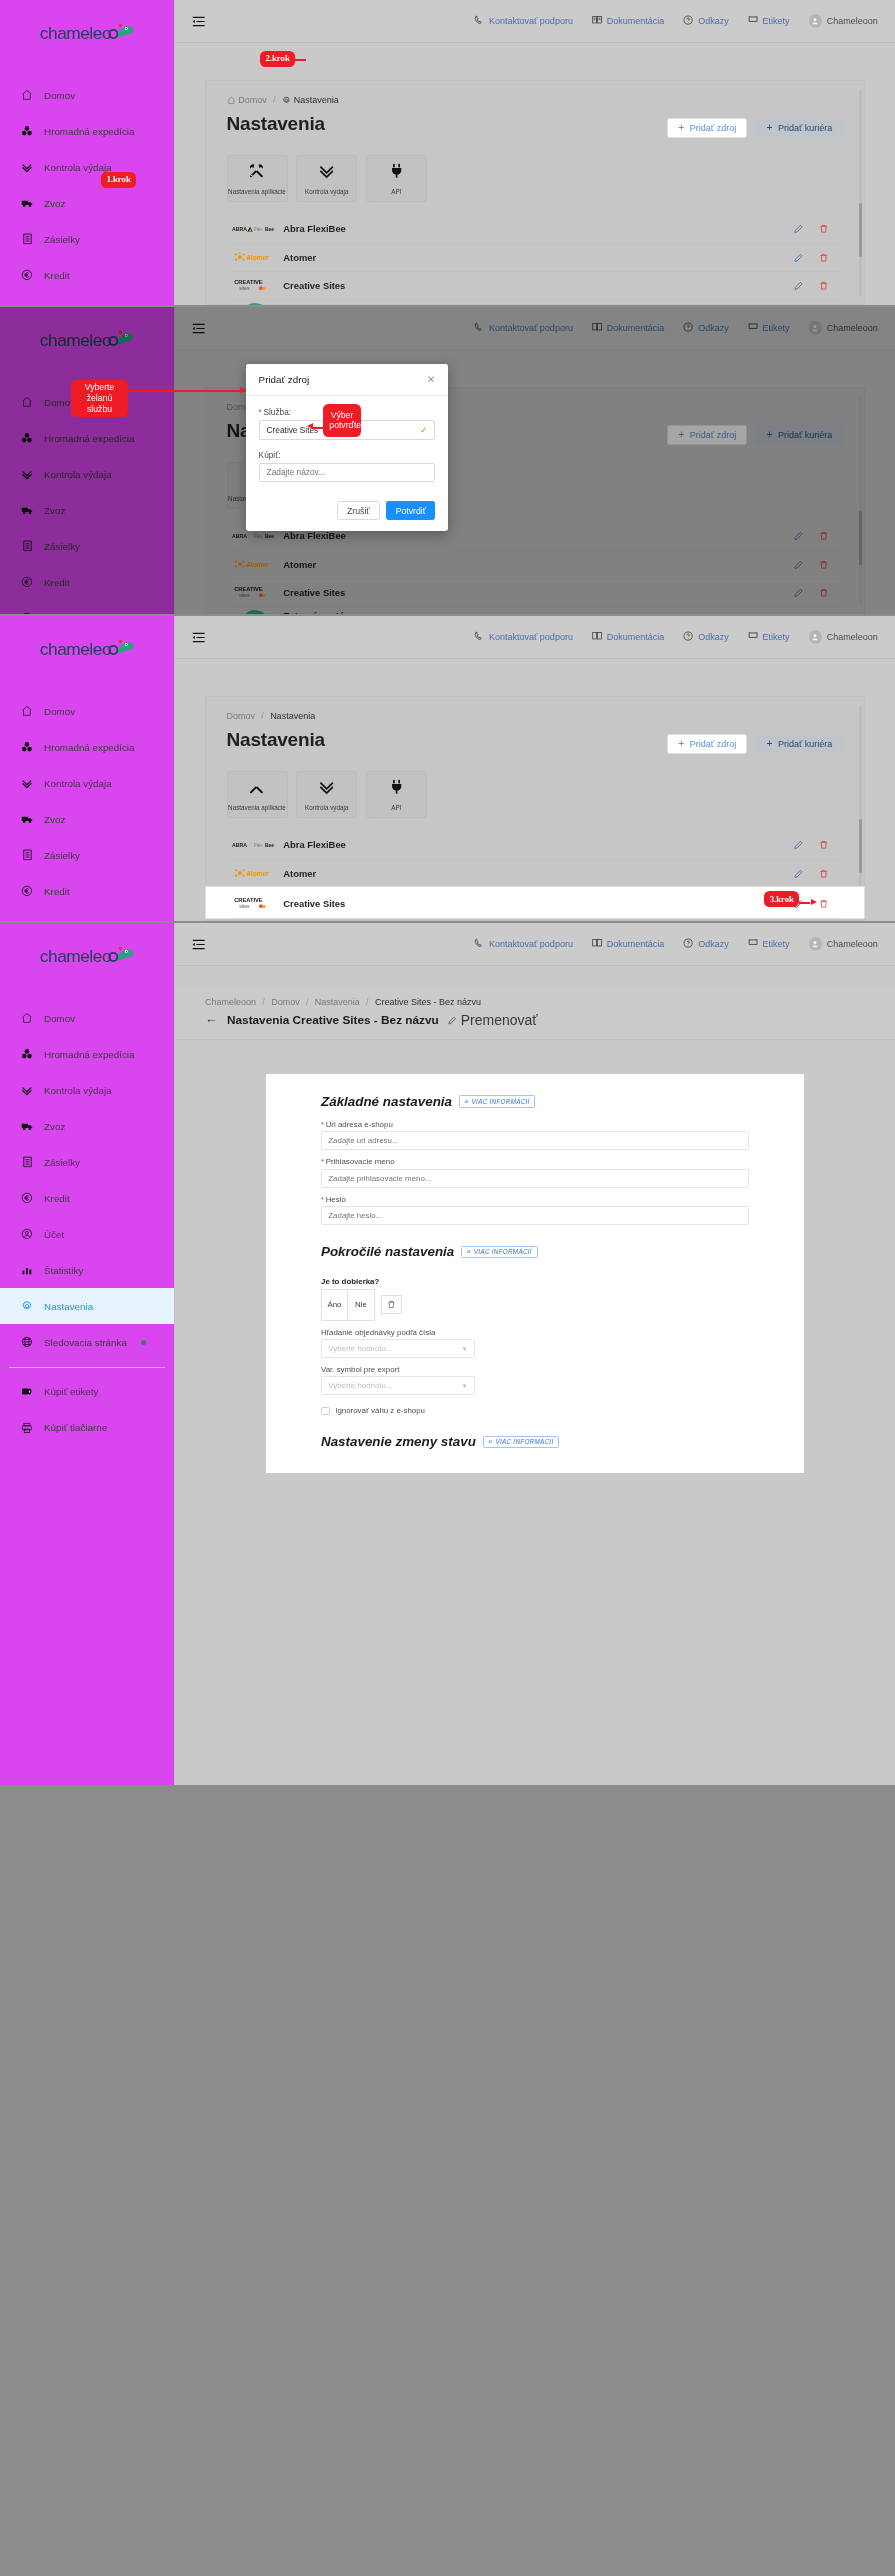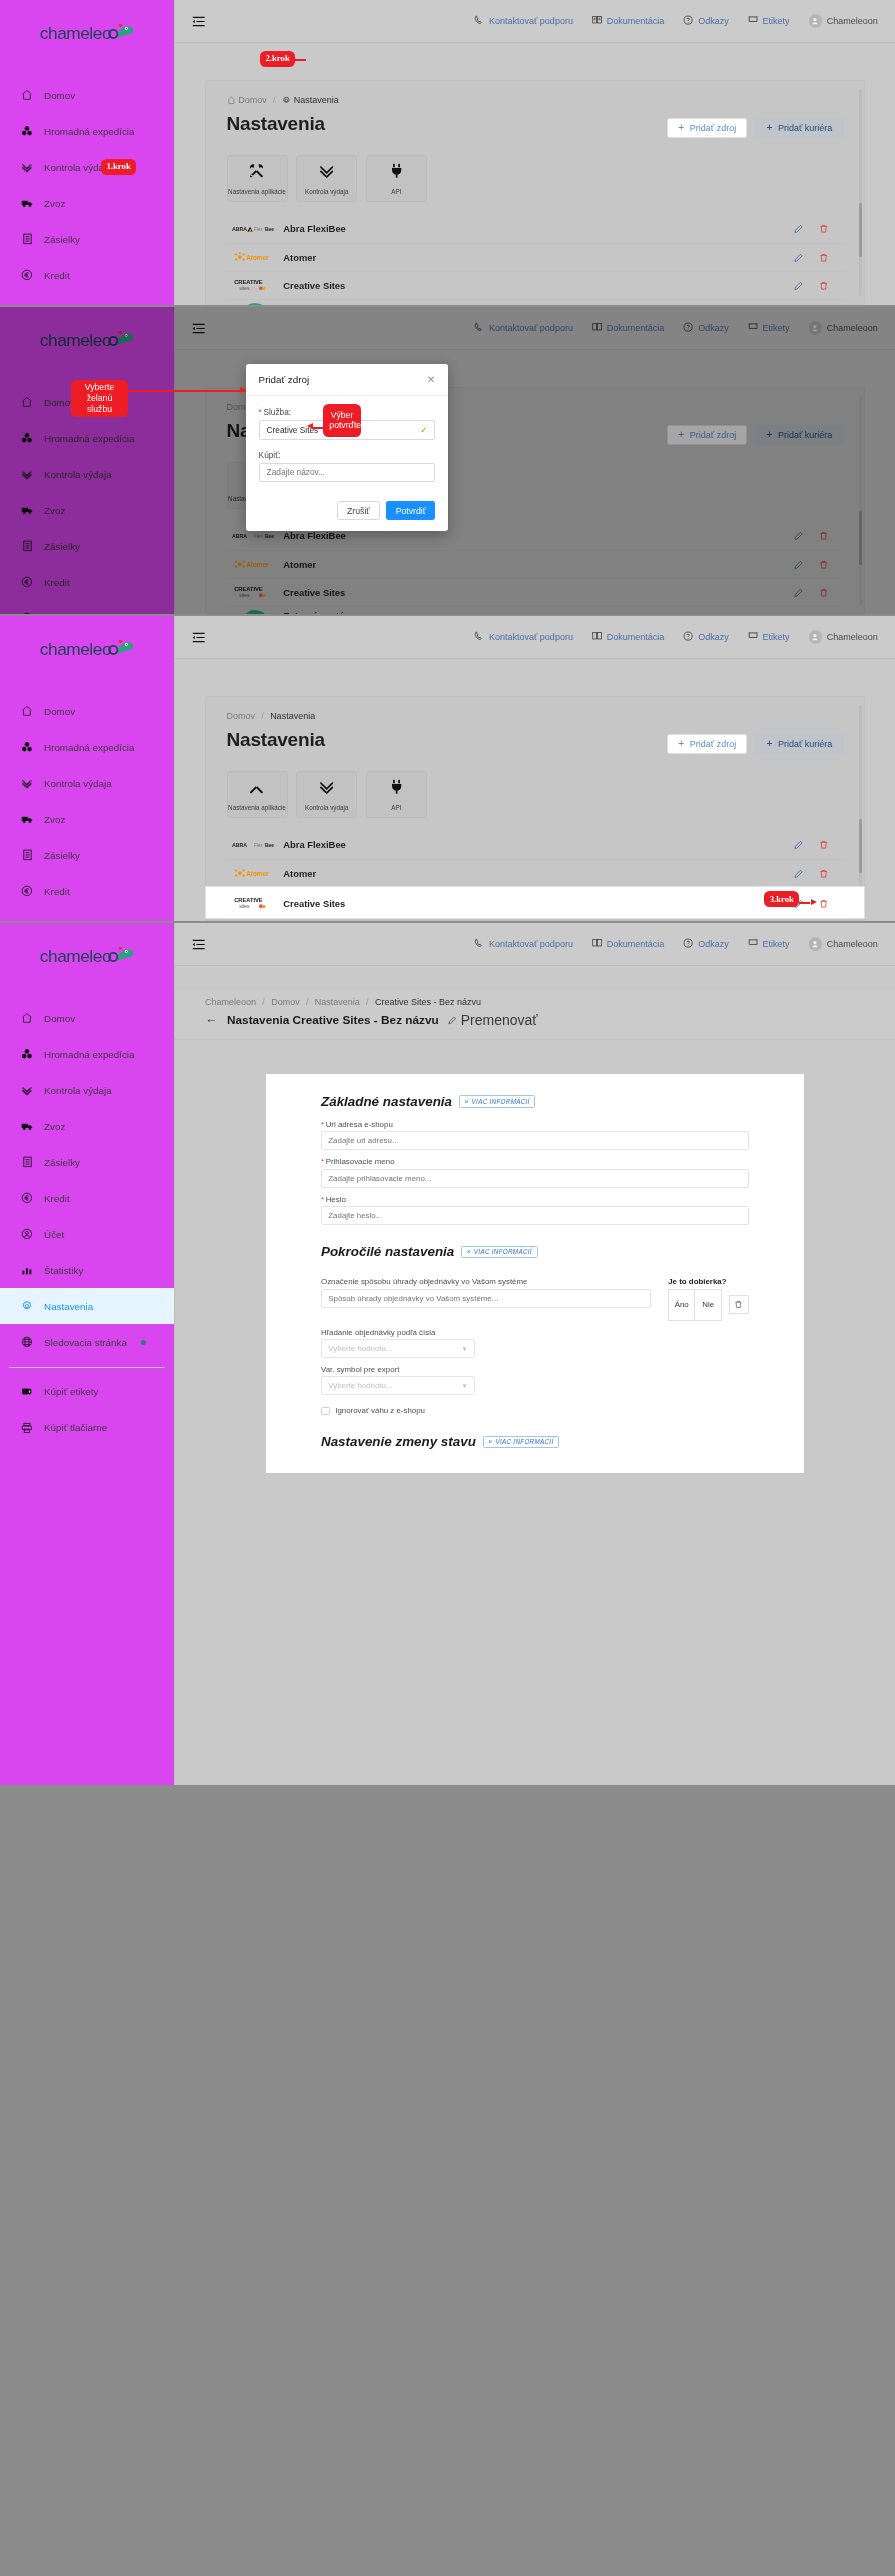--- a/index.html
+++ b/index.html
@@ -556,21 +556,21 @@
             </div>
           </div>
           <div class="vscroll">
                 <i style="top:55%;height:26%"></i>
               </div>
         </div>
       </div>
     </div>
   </div>
 
-  <div class="anno" style="left:101px; top:159px;">1.krok</div>
+  <div class="anno" style="left:101px; top:172px;">1.krok</div>
   <div class="anno" style="left:260px; top:51px;">2.krok</div>
   <div class="anno-line" style="left:287px; top:59px; width:19px;"></div>
   <div class="anno-arrow right" style="left:290px; top:55px;"></div>
 </div>
 
 <div class="panel" style="height:309px;">
   <div class="panel-body">
     <div class="sidebar">
       <div class="brand">
         <svg width="98" height="23.6" viewBox="0 0 124 30" aria-hidden="true">
@@ -1429,24 +1429,20 @@
 
           <div class="sec-head tight">
             <span class="sec-title">Pokročilé nastavenia</span>
             <span class="more-info">
                   <span>»</span>
                   <span>VIAC INFORMÁCIÍ</span>
                 </span>
           </div>
 
           <div class="row2">
-            <div class="left">
-              <div class="f-label">Označenie spôsobu úhrady objednávky vo Vašom systéme</div>
-              <input class="f-input" style="width: 100%; font-family: &quot;Liberation Sans&quot;, sans-serif;" placeholder="Spôsob úhrady objednávky vo Vašom systéme...">
-            </div>
             <div class="right">
               <div class="yn-label">Je to dobierka?</div>
               <div class="seg">
                 <b>Áno</b>
                 <b>Nie</b>
                 <span class="trash">
                       <svg width="8.7" height="8.7" viewBox="0 0 14 14" fill="none" stroke="#555" stroke-width="1.1">
                         <path d="M2.2 3.5h9.6M5.2 3.5V2.1h3.6v1.4M3.4 3.5l.6 8.6h6l.6-8.6"></path>
                       </svg>
                     </span>

